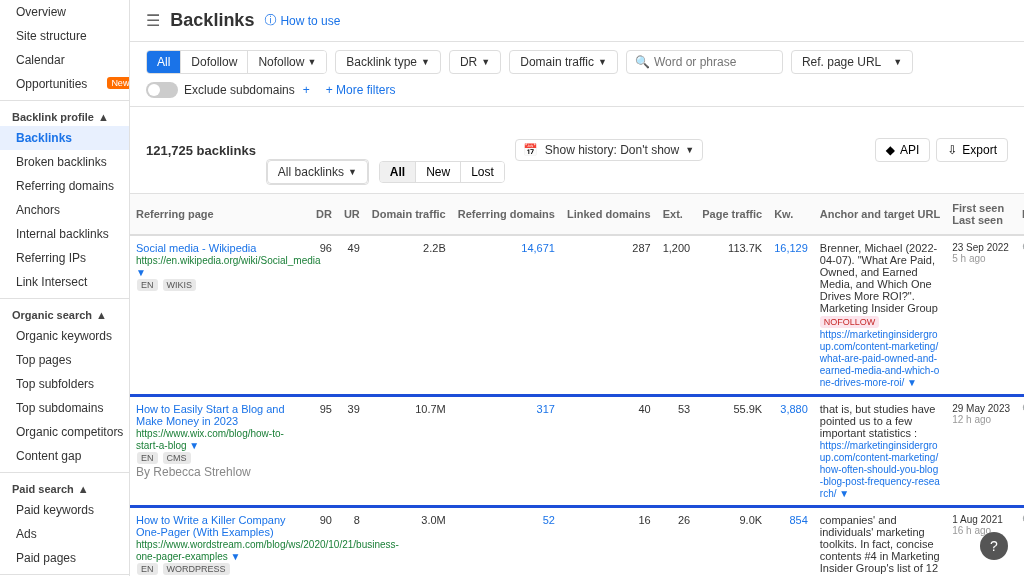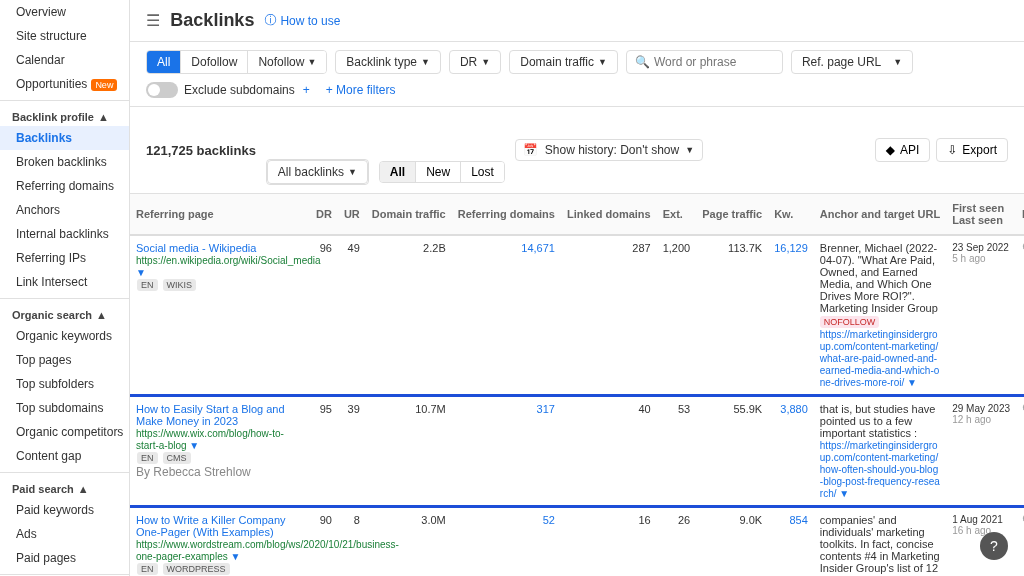--- a/index.html
+++ b/index.html
@@ -69,21 +69,21 @@
     .help-btn { position: fixed; bottom: 16px; right: 16px; width: 28px; height: 28px; background: #555; color: #fff; border-radius: 50%; display: flex; align-items: center; justify-content: center; font-size: 14px; cursor: pointer; }
     .api-export-wrap { display: flex; gap: 6px; margin-left: auto; }
   </style>
 </head>
 <body>
 
 <div class="sidebar">
   <div class="sidebar-item">Overview</div>
   <div class="sidebar-item">Site structure</div>
   <div class="sidebar-item">Calendar</div>
-  <div class="sidebar-item" style="display:flex;align-items:flex-end;gap:4px;">
+  <div class="sidebar-item" style="display:flex;align-items:flex-start;gap:20px;">
     <span>Opportunities</span>
     <span class="badge-new">New</span>
   </div>
   <div class="sidebar-divider"></div>
   <div class="sidebar-group-header">Backlink profile <span>▲</span></div>
   <div class="sidebar-item active">Backlinks</div>
   <div class="sidebar-item">Broken backlinks</div>
   <div class="sidebar-item">Referring domains</div>
   <div class="sidebar-item">Anchors</div>
   <div class="sidebar-item">Internal backlinks</div>

